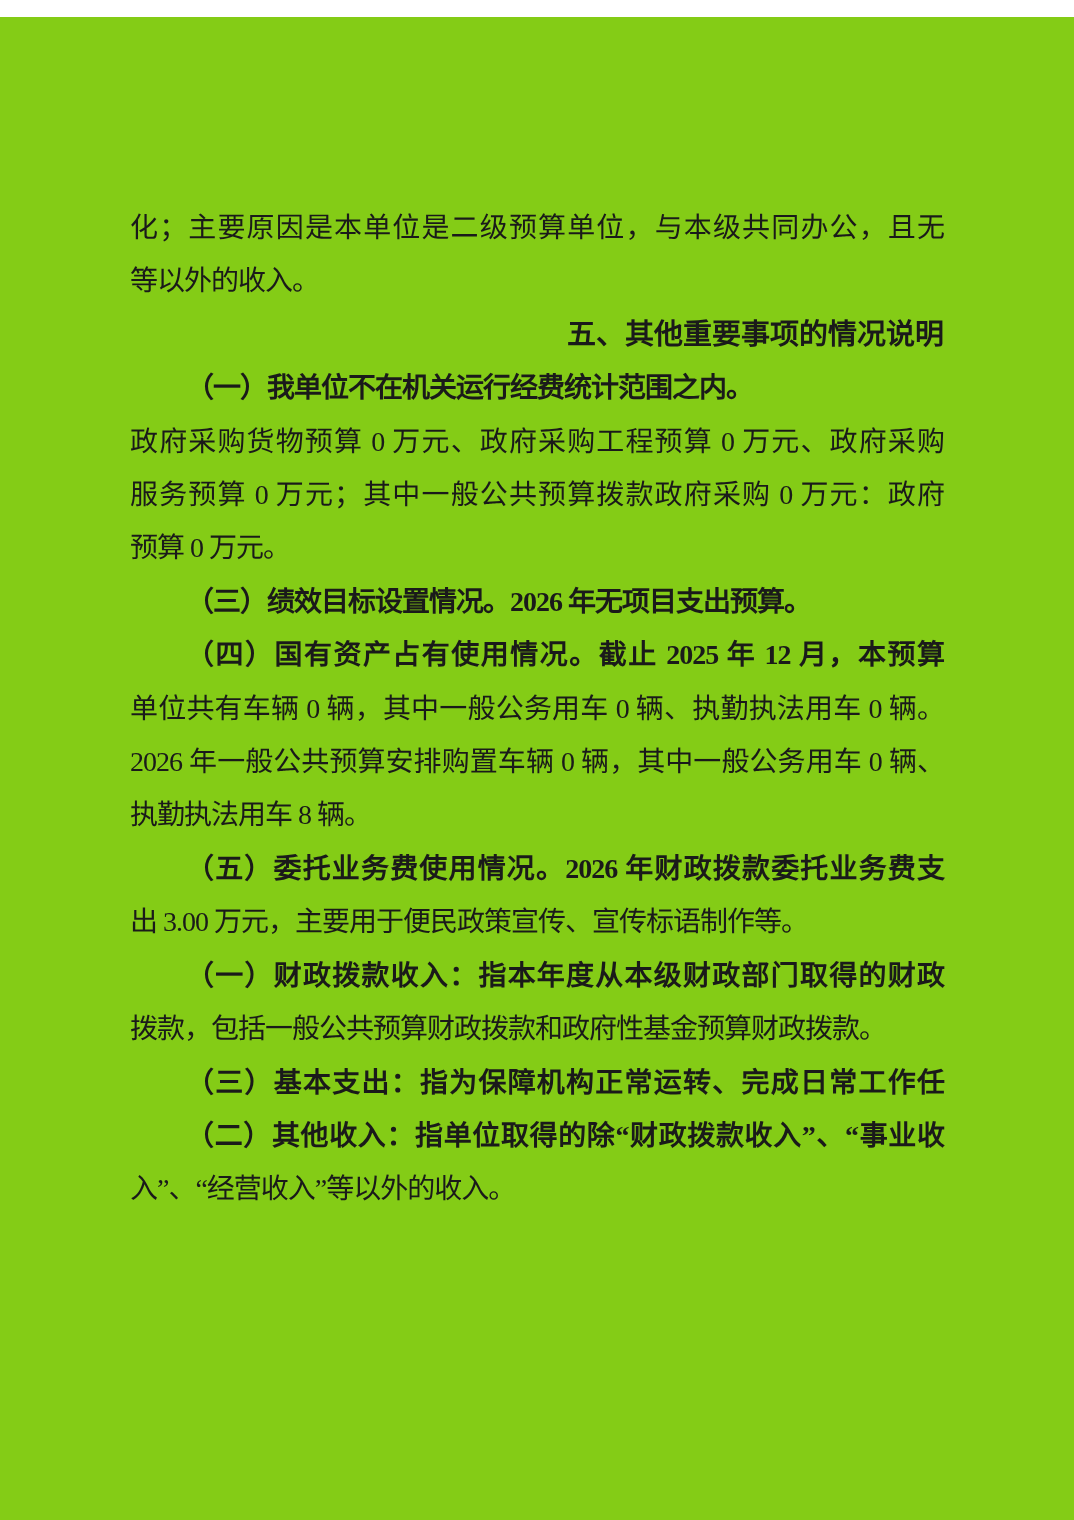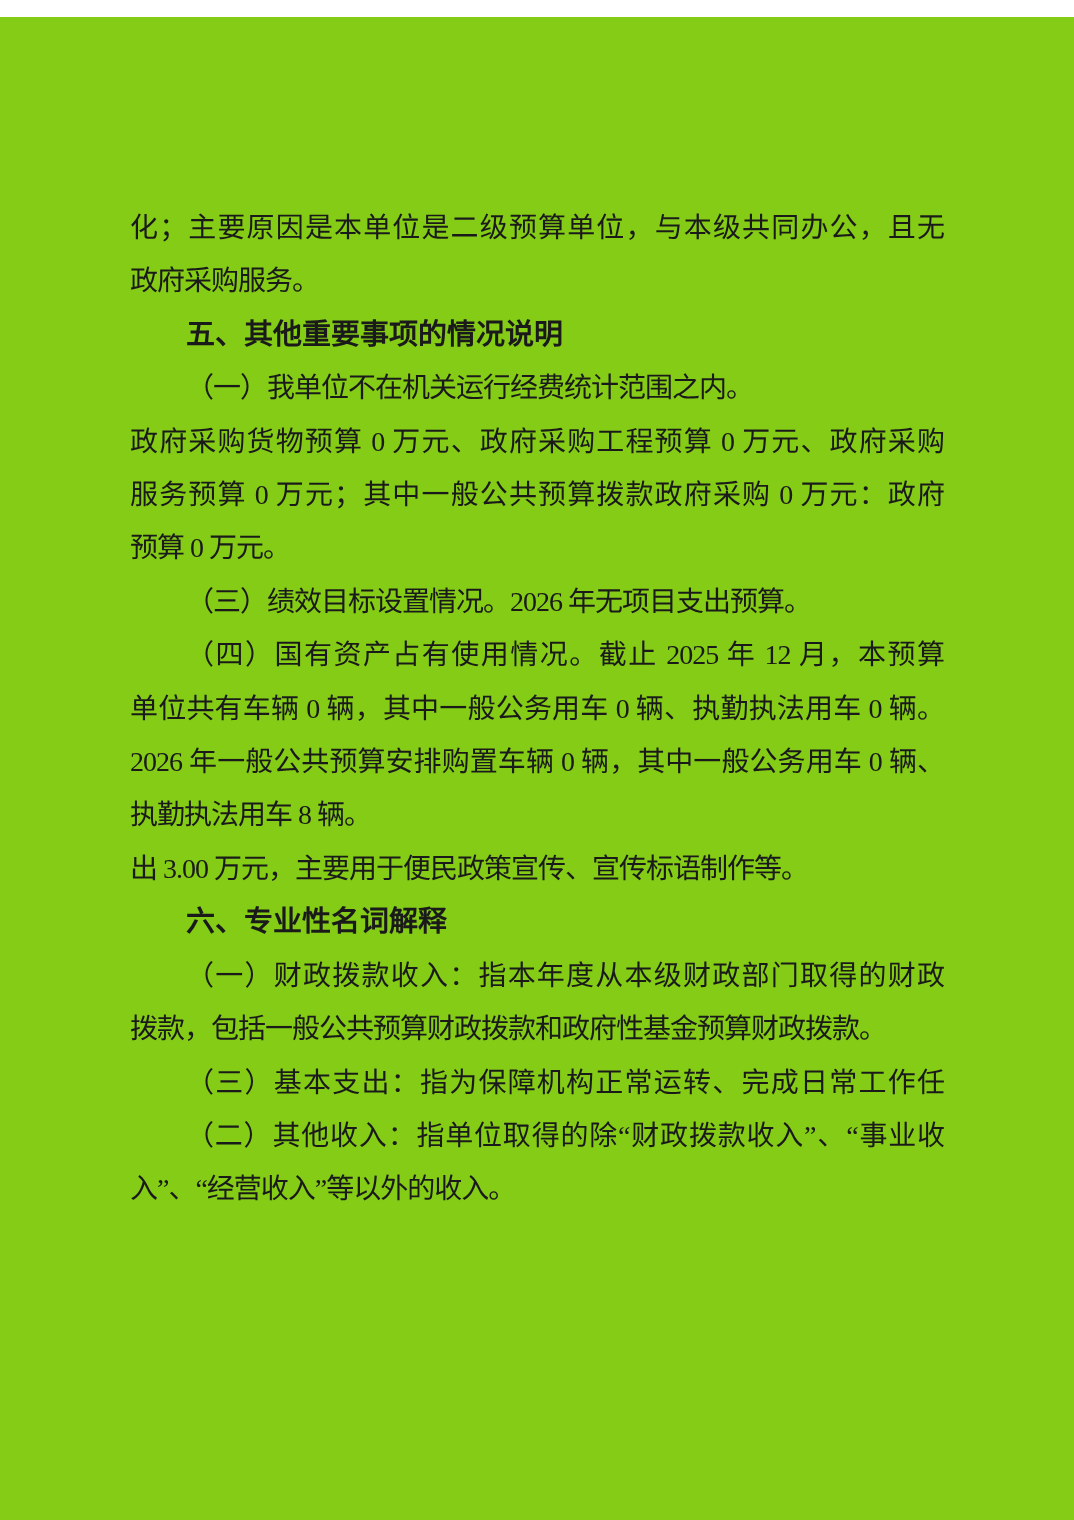--- a/index.html
+++ b/index.html
@@ -31,37 +31,39 @@
     white-space: normal;
   }
   
   .line.full {
     text-align: justify;
     text-align-last: justify;
   }
   
   .line.indent {
     text-indent: 56px;
+    font-weight: bold;
   }
   .line.heading {
     font-family: "Liberation Sans", "DejaVu Sans", sans-serif;
     font-weight: 700;
     font-size: 29px;
     letter-spacing: 0;
+    text-align: right;
   }
 </style>
 </head>
 <body>
 
 <div class="page">
   <div class="content">
 
     <div class="para">
       <div class="line full">化；主要原因是本单位是二级预算单位，与本级共同办公，且无</div>
-      <div class="line">政府采购服务。</div>
+      <div class="line">等以外的收入。</div>
     </div>
 
     <div class="para">
       <div class="line heading indent">五、其他重要事项的情况说明</div>
     </div>
 
     <div class="para">
       <div class="line indent">（一）我单位不在机关运行经费统计范围之内。</div>
     </div>
 
@@ -76,26 +78,24 @@
     </div>
 
     <div class="para">
       <div class="line indent full">（四）国有资产占有使用情况。截止 2025 年 12 月，本预算</div>
       <div class="line full">单位共有车辆 0 辆，其中一般公务用车 0 辆、执勤执法用车 0 辆。</div>
       <div class="line full">2026 年一般公共预算安排购置车辆 0 辆，其中一般公务用车 0 辆、</div>
       <div class="line">执勤执法用车 8 辆。</div>
     </div>
 
     <div class="para">
+      <div class="line indent full">（五）委托业务费使用情况。2026 年财政拨款委托业务费支</div>
       <div class="line">出 3.00 万元，主要用于便民政策宣传、宣传标语制作等。</div>
     </div>
 
-    <div class="para">
-      <div class="line heading indent">六、专业性名词解释</div>
-    </div>
 
     <div class="para">
       <div class="line indent full">（一）财政拨款收入：指本年度从本级财政部门取得的财政</div>
       <div class="line">拨款，包括一般公共预算财政拨款和政府性基金预算财政拨款。</div>
     </div>
 
     <div class="para">
       <div class="line indent full">（三）基本支出：指为保障机构正常运转、完成日常工作任</div>
     </div>
 

